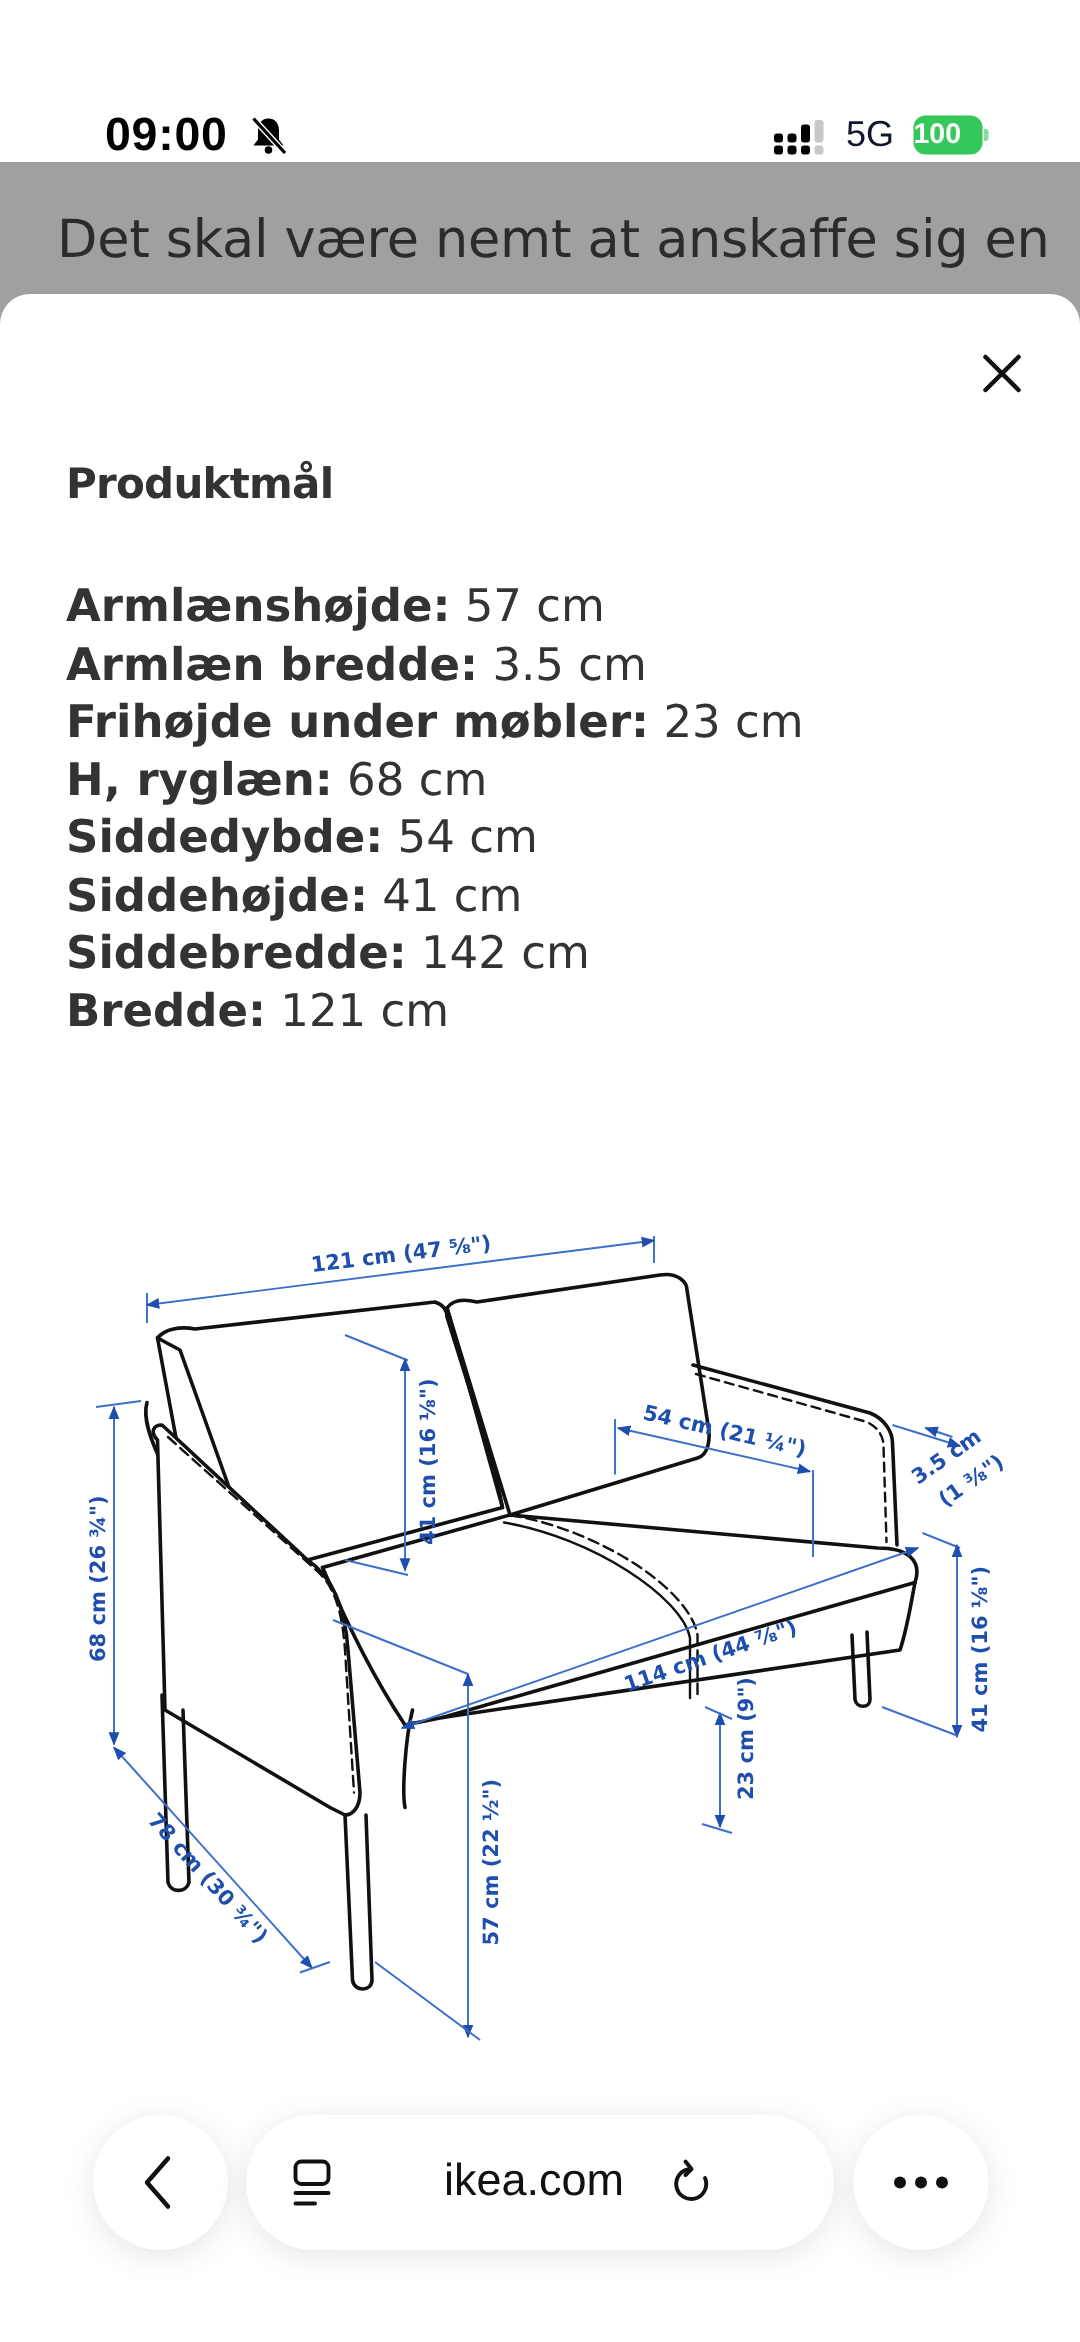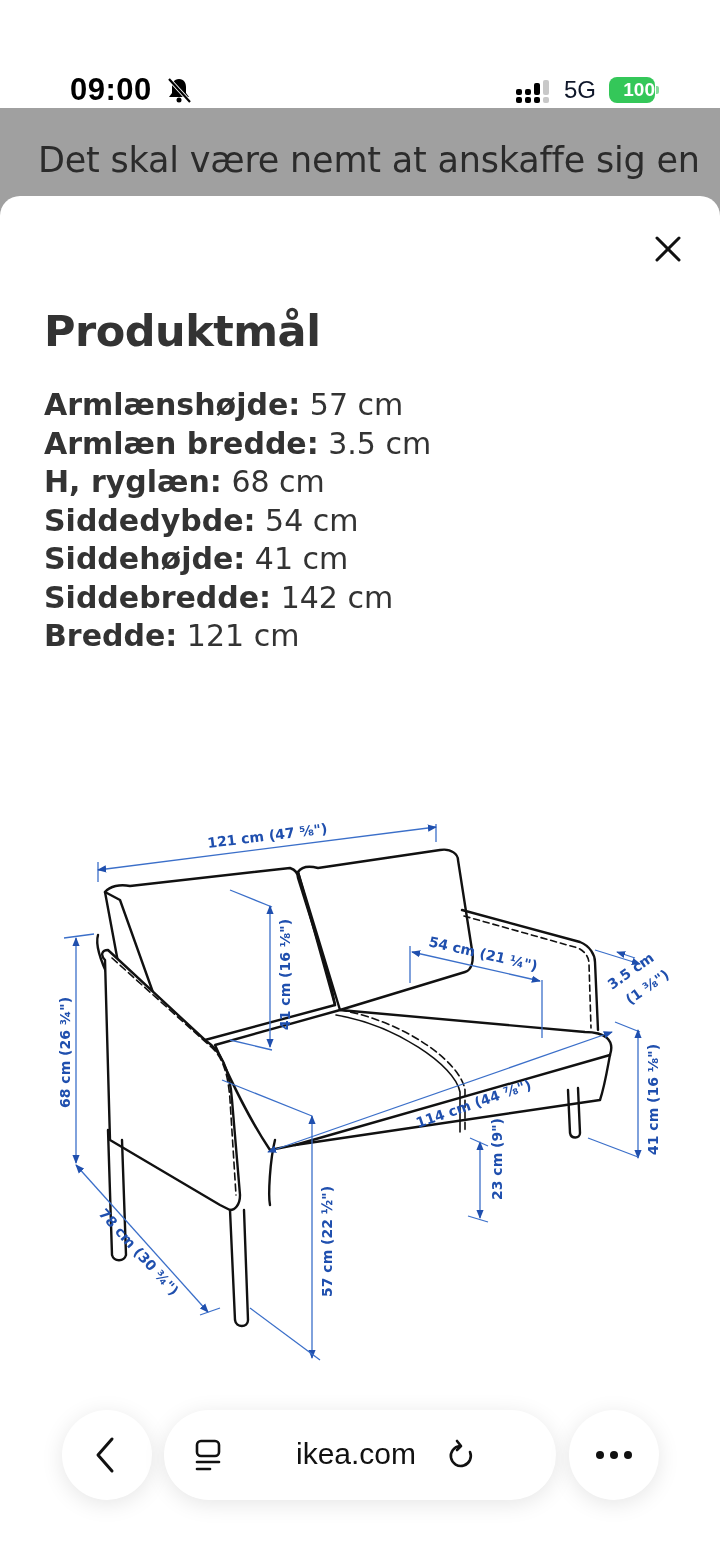--- a/index.html
+++ b/index.html
@@ -5,30 +5,30 @@
     * { box-sizing: border-box; margin: 0; padding: 0; }
     html, body { width: 720px; height: 1561px; overflow: hidden; background: #ffffff; }
     body { position: relative; font-family: "DejaVu Sans", "Liberation Sans", sans-serif; color: #111; }
 
     .status-bar { position: absolute; left: 0; top: 0; width: 720px; height: 108px; background: #fff; margin-top: 36px; }
     .status-time { position: absolute; left: 70px; top: 36px; font-family: "Liberation Sans", sans-serif; font-weight: 700; font-size: 31px; color: #000; letter-spacing: 0.5px; }
     .bell-icon { position: absolute; left: 166px; top: 40px; width: 26px; height: 28px; }
     .signal-icon { position: absolute; left: 515px; top: 44px; width: 36px; height: 24px; }
     .net-label { position: absolute; left: 564px; top: 40px; font-family: "Liberation Sans", sans-serif; font-size: 24px; color: #0f172a; }
     .battery { position: absolute; left: 609px; top: 41px; width: 48px; height: 26px; }
-    .battery-body { position: absolute; left: 0; top: 0; width: 46px; height: 26px; background: #34c759; border-radius: 8px; color: #fff; font-family: "Liberation Sans", sans-serif; font-weight: 700; font-size: 19px; text-align: right; line-height: 26px; }
+    .battery-body { position: absolute; left: 0; top: 0; width: 46px; height: 26px; background: #34c759; border-radius: 8px; color: #fff; font-family: "Liberation Sans", sans-serif; font-weight: 700; font-size: 19px; text-align: left; line-height: 26px; }
     .battery-tip { position: absolute; right: -2px; top: 9px; width: 3px; height: 8px; background: #34c759; border-radius: 0 2px 2px 0; opacity: 0.6; }
 
     .backdrop { position: absolute; left: 0; top: 108px; width: 720px; height: 110px; background: #a0a0a0; }
     .backdrop-text { position: absolute; left: 38px; top: 140px; font-size: 35px; color: #2b2b2b; white-space: nowrap; letter-spacing: -0.2px; }
 
     .sheet { position: absolute; left: 0; top: 196px; width: 720px; height: 1365px; background: #fff; border-radius: 20px 20px 0 0; }
     .close-button { position: absolute; left: 648px; top: 229px; width: 40px; height: 40px; cursor: pointer; }
 
-    .sheet-title { position: absolute; left: 44px; top: 306px; font-size: 43px; font-weight: 700; color: #333; letter-spacing: -0.5px; }
+    .sheet-title { position: absolute; left: 44px; top: 306px; font-size: 28px; font-weight: 700; color: #333; letter-spacing: -0.5px; }
 
     .dim-list { position: absolute; left: 44px; top: 388px; list-style: none; }
     .dim-row { height: 38.5px; font-size: 30px; color: #333; white-space: nowrap; line-height: 34px; }
     .dim-label { font-weight: 700; color: #333; }
     .dim-value { font-weight: 400; color: #333; }
 
     .diagram { position: absolute; left: 40px; top: 800px; width: 650px; height: 580px; }
     .diagram svg { width: 100%; height: 100%; }
     .dim-text { font-family: "DejaVu Sans", sans-serif; font-weight: 700; font-size: 14px; fill: #1f4fae; }
 
@@ -76,20 +76,21 @@
 <svg class="close-button" viewBox="0 0 40 40">
   <line x1="9" y1="9" x2="31" y2="31" stroke="#111" stroke-width="3" stroke-linecap="round"></line>
   <line x1="31" y1="9" x2="9" y2="31" stroke="#111" stroke-width="3" stroke-linecap="round"></line>
 </svg>
 
 <h1 class="sheet-title">Produktmål</h1>
 
 <ul class="dim-list">
   <li class="dim-row"><span class="dim-label">Armlænshøjde:</span> <span class="dim-value">57 cm</span></li>
   <li class="dim-row"><span class="dim-label">Armlæn bredde:</span> <span class="dim-value">3.5 cm</span></li>
+  <li class="dim-row"><span class="dim-label">Frihøjde under møbler:</span> <span class="dim-value">23 cm</span></li>
   <li class="dim-row"><span class="dim-label">H, ryglæn:</span> <span class="dim-value">68 cm</span></li>
   <li class="dim-row"><span class="dim-label">Siddedybde:</span> <span class="dim-value">54 cm</span></li>
   <li class="dim-row"><span class="dim-label">Siddehøjde:</span> <span class="dim-value">41 cm</span></li>
   <li class="dim-row"><span class="dim-label">Siddebredde:</span> <span class="dim-value">142 cm</span></li>
   <li class="dim-row"><span class="dim-label">Bredde:</span> <span class="dim-value">121 cm</span></li>
 </ul>
 
 <div class="diagram">
   <svg viewBox="0 0 650 580">
     <defs>

